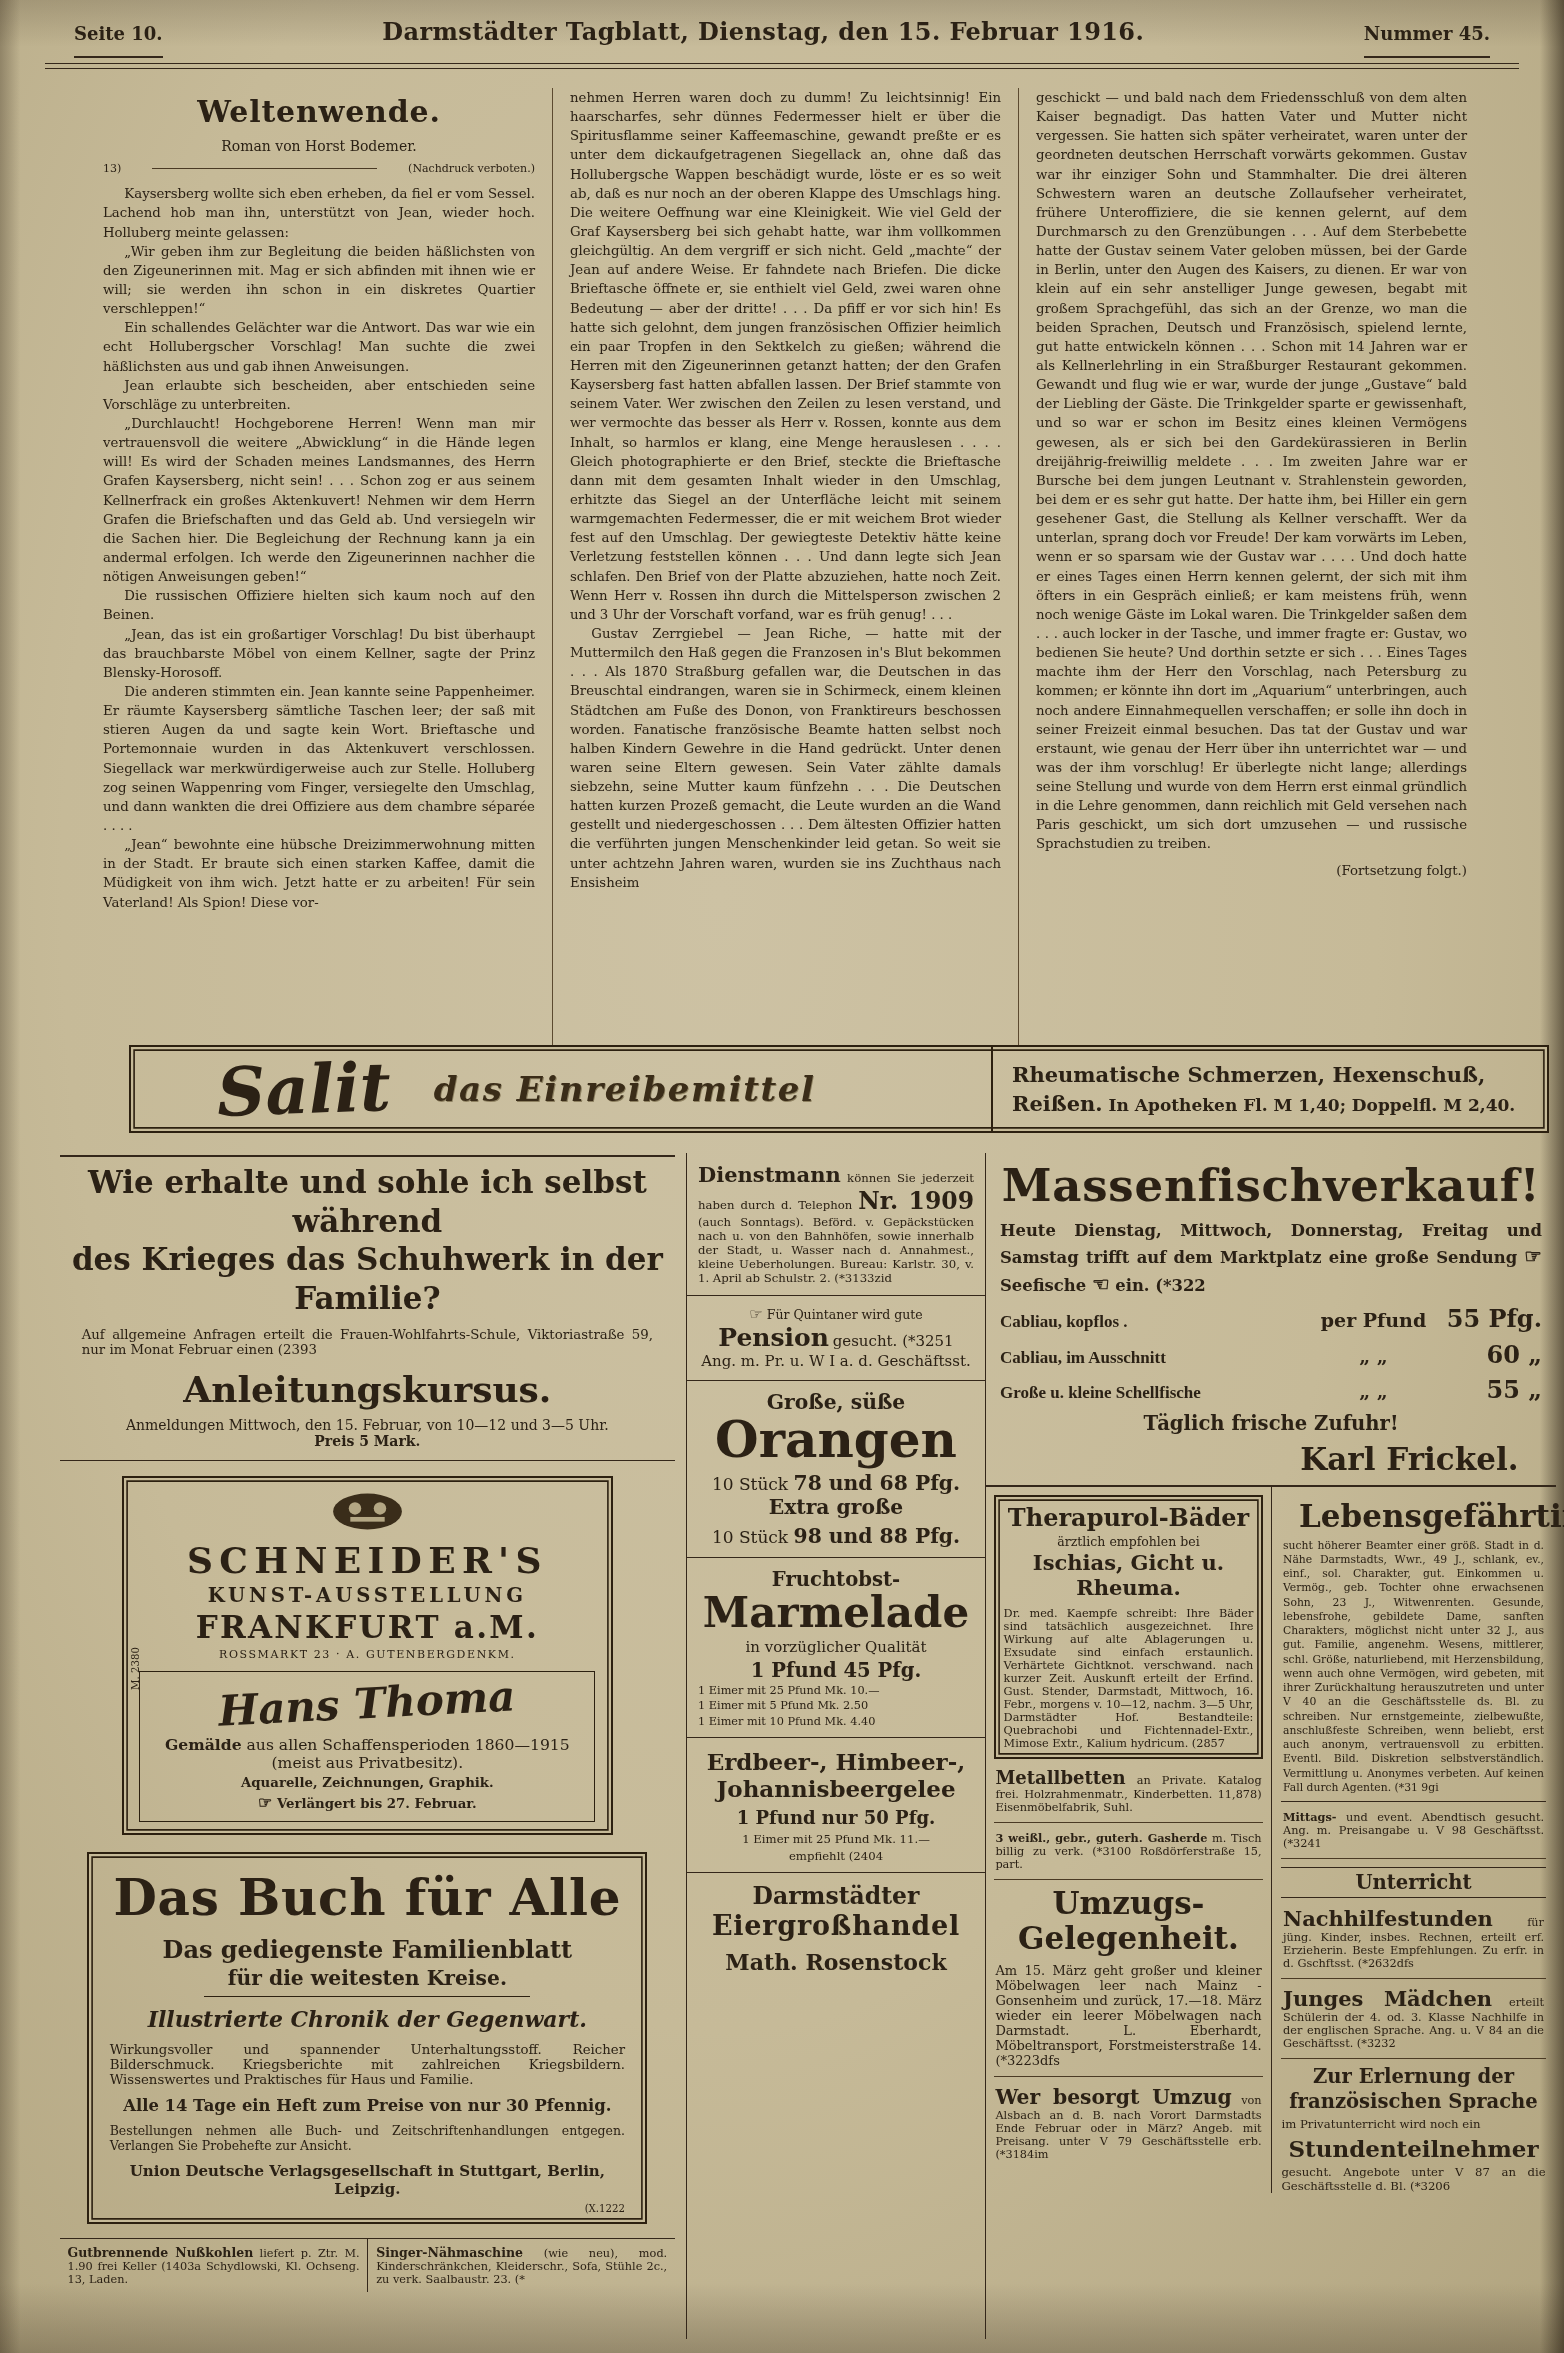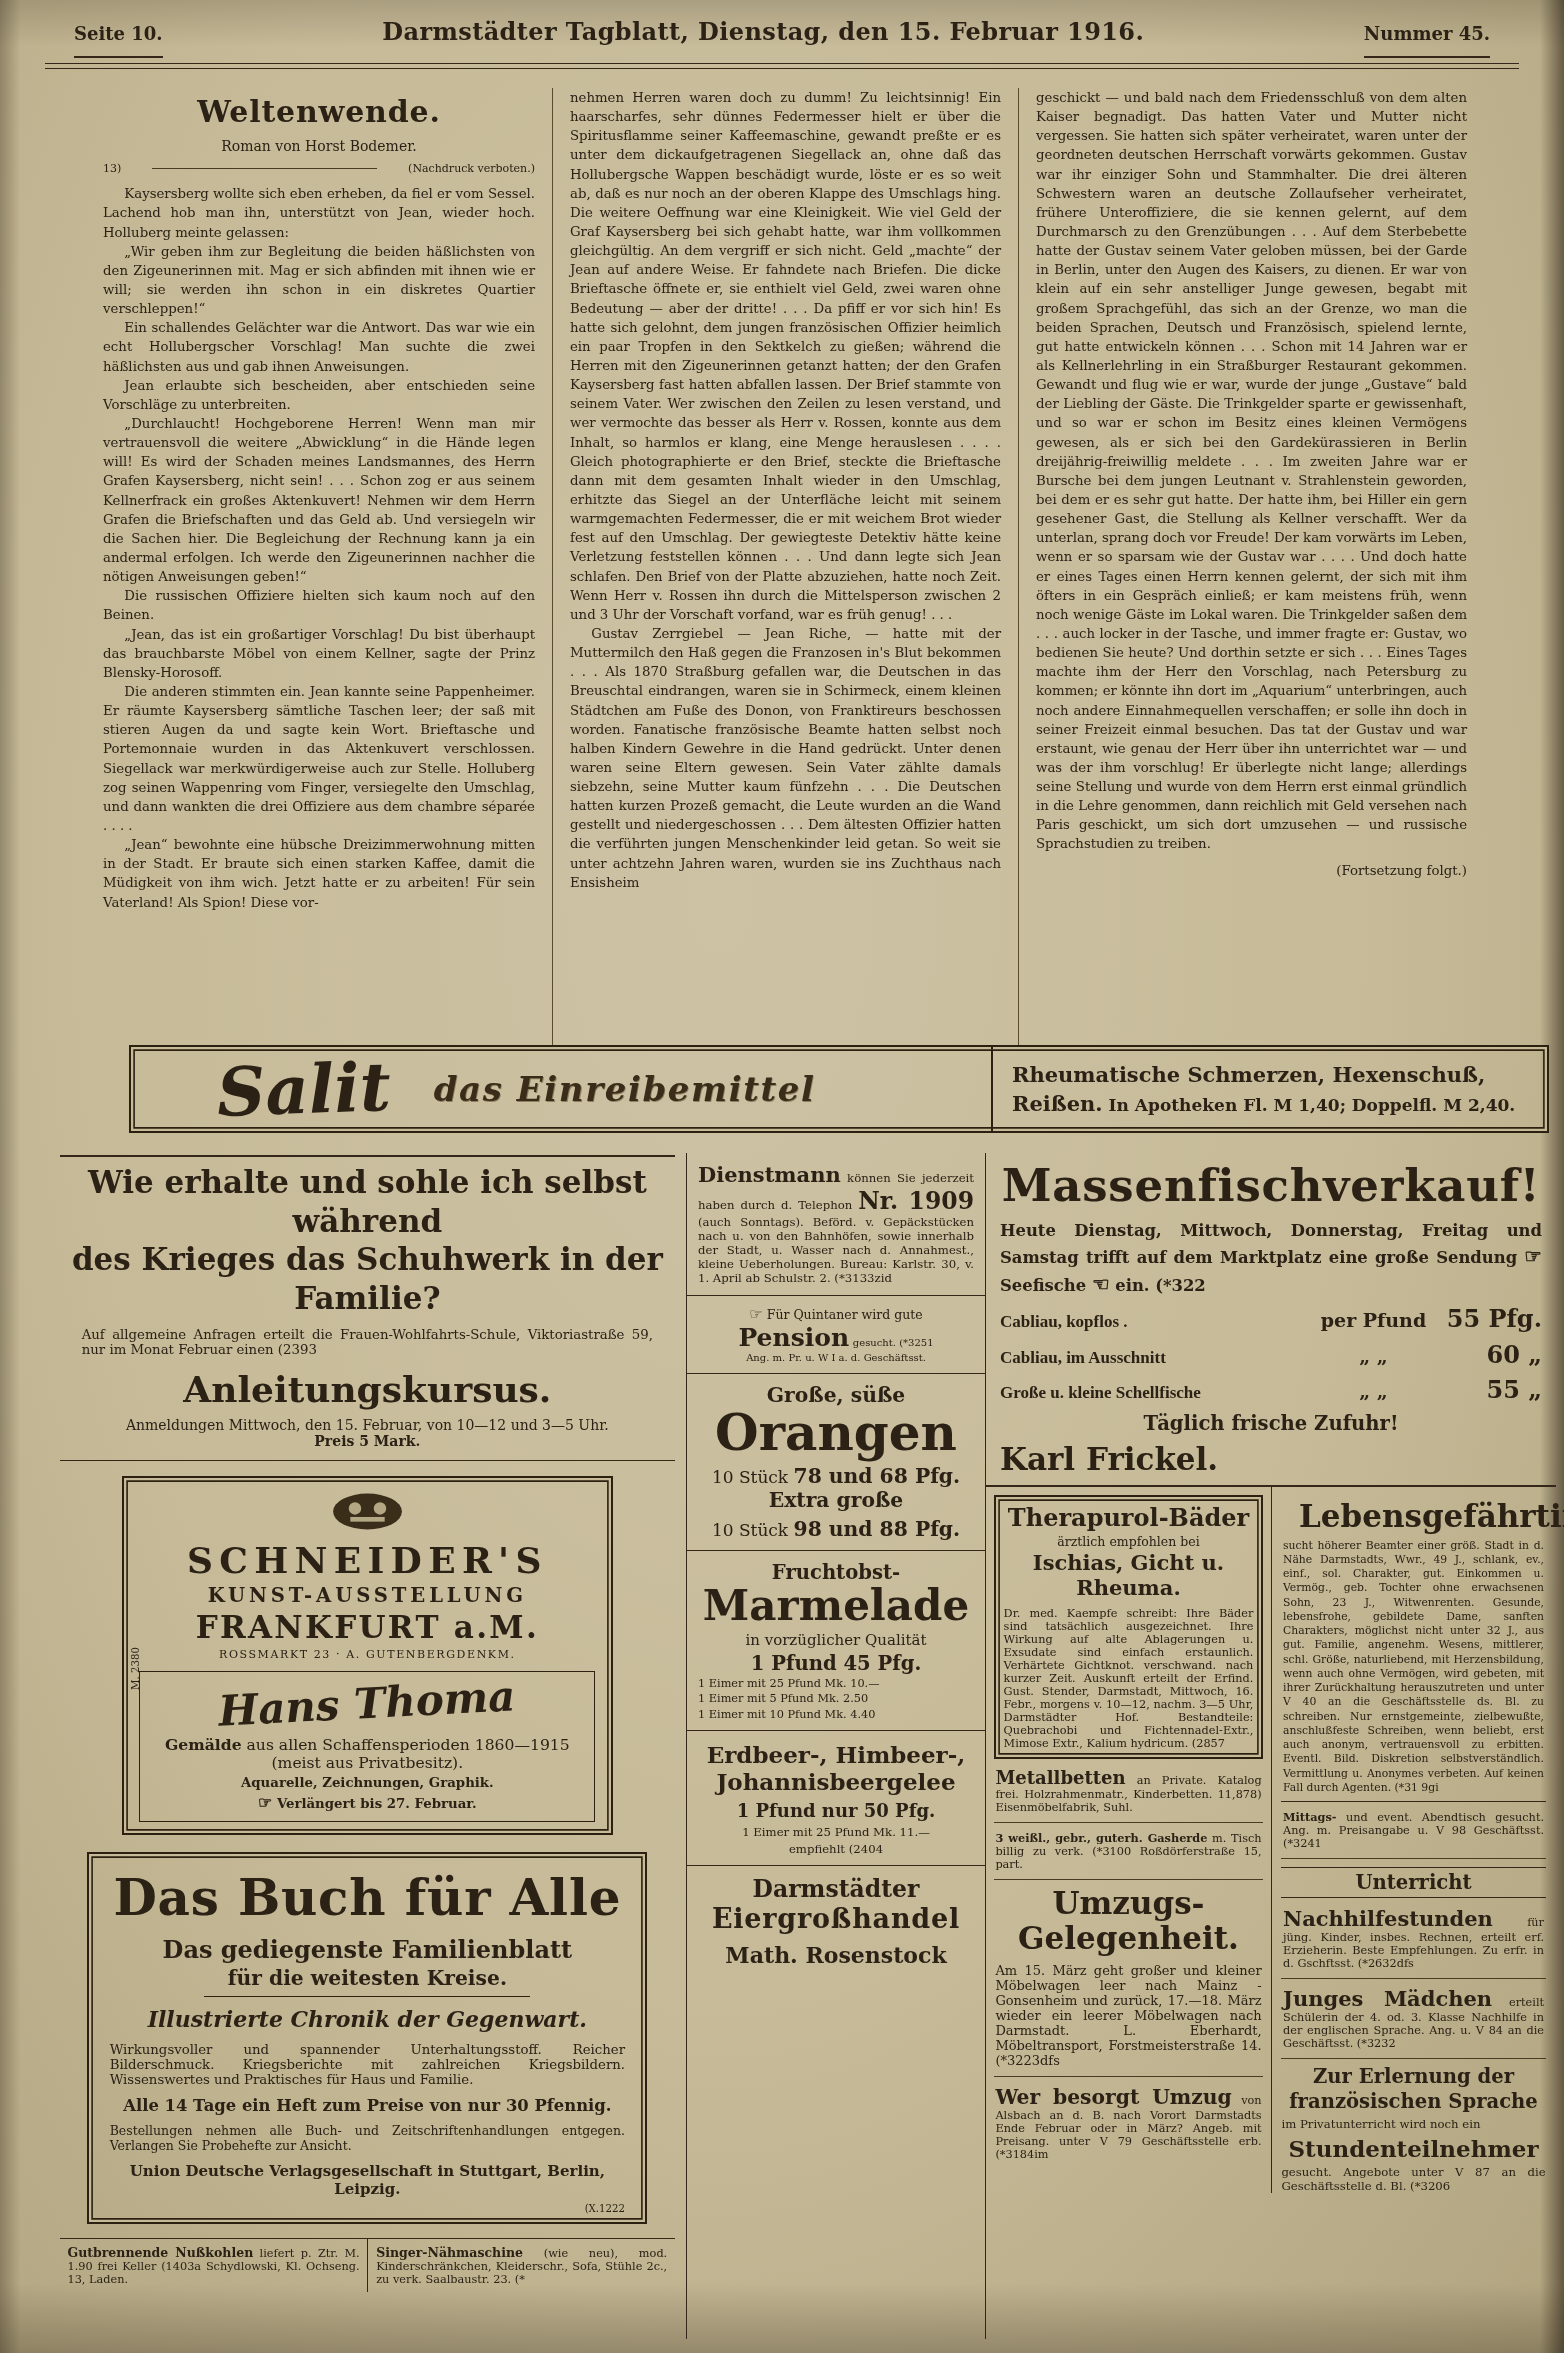--- a/index.html
+++ b/index.html
@@ -91,21 +91,21 @@
   .tiny-lead{font-weight:bold;font-size:12.5px;}
 
   
   .mid-ad{border-bottom:1.6px solid #34271a;padding:9.4px 11px;font-size:11.7px;}
   .mid-ad:last-child{border-bottom:none;}
   .mid-title{font-size:27px;font-weight:bold;text-align:center;margin-bottom:6.3px;}
   .dm-lead{font-size:21px;font-weight:bold;}
   .dm-nr{font-size:23.5px;font-weight:bold;}
   .pension-line1{font-size:12.5px;}
   .pension-word{font-size:25px;font-weight:bold;}
-  .pension-post{font-size:10px;}
+  .pension-post{font-size:15px;}
   .orangen-pre{font-size:20.3px;font-weight:bold;text-align:center;}
   .orangen-big{font-size:50px;font-weight:bold;text-align:center;line-height:1.05;}
   .orangen-line{font-size:17px;text-align:center;margin-top:4.7px;}
   .orangen-line .pb{font-weight:bold;font-size:20.3px;}
   .marm-pre{font-size:19.6px;font-weight:bold;text-align:center;}
   .marm-big{font-size:42px;font-weight:bold;text-align:center;line-height:1.05;}
   .marm-q{font-size:15px;text-align:center;margin-top:3.1px;}
   .marm-p{font-size:19.6px;font-weight:bold;text-align:center;margin-top:3.1px;}
   .marm-l{font-size:11.3px;margin-top:2.3px;}
   .gelee-t{font-size:23px;font-weight:bold;text-align:center;line-height:1.2;}
@@ -117,21 +117,21 @@
 
   
   .fisch{padding:6.3px 14px 7.8px;border-bottom:2.3px solid #34271a;}
   .fisch-title{font-size:45px;font-weight:bold;text-align:center;letter-spacing:0.8px;}
   .fisch-intro{font-size:16.4px;font-weight:bold;text-align:justify;margin-top:7.8px;line-height:1.4;}
   .price-row{display:flex;align-items:baseline;margin-top:6.3px;font-weight:bold;}
   .price-name{flex:1;font-size:17px;font-family:Liberation Serif, serif;}
   .price-mid{width:133px;font-size:19px;text-align:center;}
   .price-val{width:102px;font-size:24px;text-align:right;}
   .fisch-zufuhr{font-size:19.6px;font-weight:bold;text-align:center;margin-top:7.8px;}
-  .fisch-sig{font-size:31px;font-weight:bold;text-align:left;padding-right:23.5px;margin-top:6.3px;}
+  .fisch-sig{font-size:31px;font-weight:bold;text-align:right;padding-right:23.5px;margin-top:6.3px;}
   .right-cols{display:flex;}
   .rsub-l{width:286px;box-sizing:border-box;border-right:1.6px solid #34271a;padding:7.8px 7.8px 0;}
   .rsub-r{width:283px;box-sizing:border-box;padding:7.8px 9.4px 0;}
   .thera{padding:6.3px 7.8px 7.8px;text-align:center;}
   .thera-t1{font-size:24px;font-weight:bold;}
   .thera-t2{font-size:12.5px;margin-top:1.6px;}
   .thera-t3{font-size:21px;font-weight:bold;margin-top:1.6px;}
   .thera-body{font-size:11.3px;text-align:justify;margin-top:6.3px;}
   .small-ad{font-size:11.3px;text-align:justify;padding:7.8px 1.6px;border-bottom:0.8px solid #4a3a24;}
   .lead-md{font-weight:bold;font-size:18px;}

